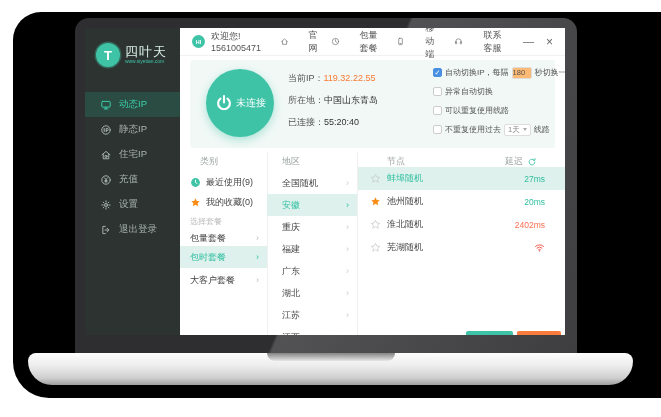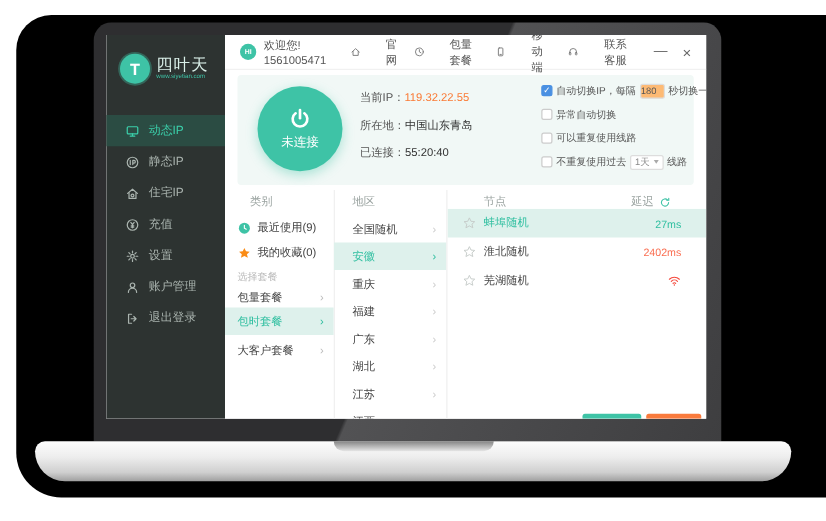--- a/index.html
+++ b/index.html
@@ -43,21 +43,21 @@
   .tb-links{margin-left:auto;display:flex;align-items:center;gap:13px;}
   .tb-link{display:flex;align-items:center;gap:20px;font-size:9px;color:#555;cursor:pointer;}
   .tb-link svg{width:9px;height:9px;color:#777;display:block;}
   .tb-controls{display:flex;align-items:center;gap:12px;margin-left:16px;color:#666;}
   .tb-min{font-size:11px;cursor:pointer;line-height:1;}
   .tb-close{font-size:12px;cursor:pointer;line-height:1;}
 
   
   .conn-panel{position:absolute;left:10px;top:32px;width:365px;height:88px;background:var(--panel_bg,#f1f8f6);border-radius:3px;}
   .power-btn{position:absolute;left:16px;top:9px;width:68px;height:68px;border-radius:50%;background:var(--teal,#3ec3a6);
-             color:#fff;display:flex;flex-direction:column;align-items:center;justify-content:center;gap:2px;
+             color:#fff;display:flex;flex-direction:row;align-items:center;justify-content:center;gap:2px;
              cursor:pointer;box-shadow:0 3px 9px rgba(62,195,166,.4);}
   .power-btn svg{width:20px;height:20px;display:block;}
   .power-label{font-size:10px;}
   .conn-info{position:absolute;left:98px;top:11px;display:flex;flex-direction:column;gap:8px;}
   .info-row{font-size:9px;color:#555;display:flex;height:14px;align-items:center;}
   .info-value{color:#333;}
   .info-value.hl{color:#fa7a35;}
   .conn-opts{position:absolute;left:243px;top:6px;display:flex;flex-direction:column;gap:6px;}
   .opt{display:flex;align-items:center;gap:3px;height:13px;font-size:8px;color:#555;white-space:nowrap;}
   .cb{width:9px;height:9px;border:1px solid #ccc;border-radius:2px;background:#fff;flex:none;cursor:pointer;
@@ -169,29 +169,20 @@
                 <svg viewBox="0 0 16 16" fill="none" stroke="currentColor" stroke-width="1.3" stroke-linecap="round" stroke-linejoin="round">
                   <circle cx="8" cy="8" r="1.9"></circle>
                   <path d="M8 2.4v1.9M8 11.7v1.9M2.4 8h1.9M11.7 8h1.9M4.1 4.1l1.3 1.3M10.6 10.6l1.3 1.3M11.9 4.1l-1.3 1.3M5.4 10.6 4.1 11.9"></path>
                 </svg>
               </span>
     <span class="side-label">设置</span>
   </div>
             <div class="side-item">
     <span class="side-icon">
                 <svg viewBox="0 0 16 16" fill="none" stroke="currentColor" stroke-width="1.3" stroke-linecap="round" stroke-linejoin="round">
-                  <circle cx="8" cy="5.6" r="2.4"></circle>
-                  <path d="M3.6 13.2a4.4 4.4 0 0 1 8.8 0"></path>
-                </svg>
-              </span>
-    <span class="side-label">账户管理</span>
-  </div>
-            <div class="side-item">
-    <span class="side-icon">
-                <svg viewBox="0 0 16 16" fill="none" stroke="currentColor" stroke-width="1.3" stroke-linecap="round" stroke-linejoin="round">
                   <path d="M7 3.2H3.8v9.6H7"></path>
                   <path d="M9.4 5.6 11.8 8l-2.4 2.4M6.6 8h5"></path>
                 </svg>
               </span>
     <span class="side-label">退出登录</span>
   </div>
           </nav>
       </aside>
 
       <main class="content">
@@ -391,20 +382,29 @@
                   <svg viewBox="0 0 16 16">
                     <path d="M8 1.9l1.9 4 4.3.4-3.2 2.9 1 4.2L8 11.2l-4 2.2 1-4.2-3.2-2.9 4.3-.4z" fill="none" stroke="#c6cbc9" stroke-width="1.1" stroke-linejoin="round"></path>
                   </svg>
                 </span>
     <span class="node-label">蚌埠随机</span>
     <span class="lat good">27ms</span>
   </div>
               <div class="node-row">
     <span class="star">
                   <svg viewBox="0 0 16 16">
+                    <path d="M8 1.9l1.9 4 4.3.4-3.2 2.9 1 4.2L8 11.2l-4 2.2 1-4.2-3.2-2.9 4.3-.4z" fill="#fa8c16"></path>
+                  </svg>
+                </span>
+    <span class="node-label">池州随机</span>
+    <span class="lat good">20ms</span>
+  </div>
+              <div class="node-row">
+    <span class="star">
+                  <svg viewBox="0 0 16 16">
                     <path d="M8 1.9l1.9 4 4.3.4-3.2 2.9 1 4.2L8 11.2l-4 2.2 1-4.2-3.2-2.9 4.3-.4z" fill="none" stroke="#c6cbc9" stroke-width="1.1" stroke-linejoin="round"></path>
                   </svg>
                 </span>
     <span class="node-label">淮北随机</span>
     <span class="lat slow">2402ms</span>
   </div>
               <div class="node-row">
     <span class="star">
                   <svg viewBox="0 0 16 16">
                     <path d="M8 1.9l1.9 4 4.3.4-3.2 2.9 1 4.2L8 11.2l-4 2.2 1-4.2-3.2-2.9 4.3-.4z" fill="none" stroke="#c6cbc9" stroke-width="1.1" stroke-linejoin="round"></path>

